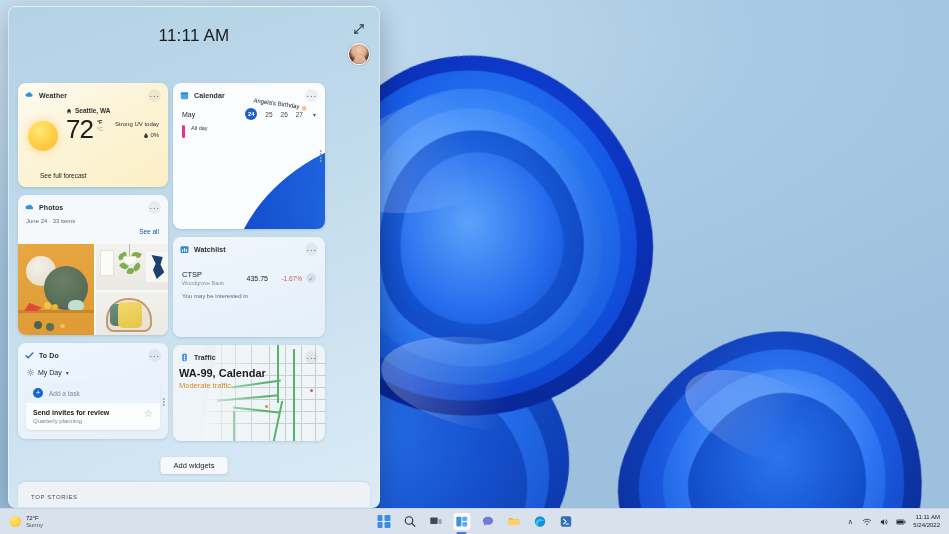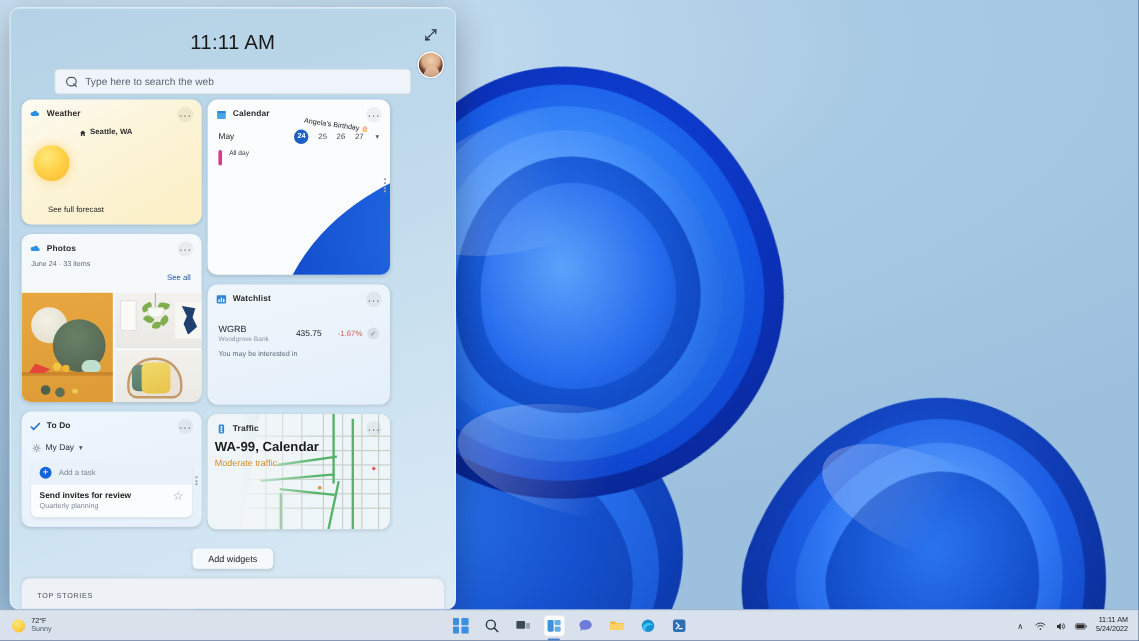--- a/index.html
+++ b/index.html
@@ -328,24 +328,20 @@
   <div class="bloom b6"></div>
   <div class="sheen s1"></div>
   <div class="sheen s2"></div>
   <div class="sheen s3"></div>
 </div>
 
 <div id="widgets-panel">
 
   <div class="panel-clock">11:11 AM</div>
 
-  <div class="search-bar">
-    <span class="mag"></span>
-    <span class="ph">Type here to search the web</span>
-  </div>
 
   <div class="panel-top-right">
     <div class="expand-btn">
       <svg viewBox="0 0 16 16" fill="none" stroke="#2b3a4a" stroke-width="1.4" stroke-linecap="round">
         <path d="M9.5 2.5h4v4"></path>
           <path d="M13.5 2.5l-5 5"></path>
         <path d="M6.5 13.5h-4v-4"></path>
           <path d="M2.5 13.5l5-5"></path>
       </svg>
     </div>
@@ -364,20 +360,36 @@
           <span class="title">Weather</span>
           <span class="dots">···</span>
         </div>
         <div class="sun"></div>
         <div class="wx-body">
           <div class="wx-loc">
             <svg class="home-ic" viewBox="0 0 16 16">
               <path d="M8 2l6 5.2h-1.7V14H9.3v-3.6H6.7V14H3.7V7.2H2z" fill="#2f2f2f"></path>
             </svg>
             <span>Seattle, WA</span>
+          </div>
+          <div class="wx-main">
+            <span class="wx-temp">72</span>
+            <span class="wx-units">
+              <span class="u-on">°F</span>
+              <span class="u-off">°C</span>
+            </span>
+            <span class="wx-right">
+              <div class="wx-uv">Strong UV today</div>
+              <div class="wx-rain">
+                <svg style="width:4px;height:5px" viewBox="0 0 8 11">
+                  <path d="M4 0C4 0 0 5 0 7.2A4 4 0 0 0 8 7.2C8 5 4 0 4 0z" fill="#3a3a3a"></path>
+                </svg>
+                <span>0%</span>
+              </div>
+            </span>
           </div>
         </div>
         <div class="wx-link">See full forecast</div>
       </div>
 
       <div class="widget w-photos">
         <div class="w-head">
           <svg class="wicon" viewBox="0 0 16 16">
             <path d="M3 11h9a2.3 2.3 0 0 0 .2-4.6A3.6 3.6 0 0 0 5.4 5 2.8 2.8 0 0 0 3 11z" fill="#2f8fe0"></path>
           </svg>
@@ -500,21 +512,21 @@
             <rect x="1" y="2" width="14" height="12" rx="2" fill="#2f86d4"></rect>
             <rect x="3.5" y="8" width="2" height="4" fill="#fff"></rect>
             <rect x="7" y="5.5" width="2" height="6.5" fill="#fff"></rect>
             <rect x="10.5" y="7" width="2" height="5" fill="#fff"></rect>
           </svg>
           <span class="title">Watchlist</span>
           <span class="dots">···</span>
         </div>
         <div class="stock" style="margin-top:6px">
           <span>
-            <div class="sym">WGRB</div>
+            <div class="sym">CTSP</div>
             <div class="nm">Woodgrove Bank</div>
           </span>
           <span class="price">435.75</span>
           <span class="chg down">-1.67%</span>
           <span class="badge">✓</span>
         </div>
         <div class="interest">You may be interested in</div>
       </div>
 
       <div class="widget w-traffic">

